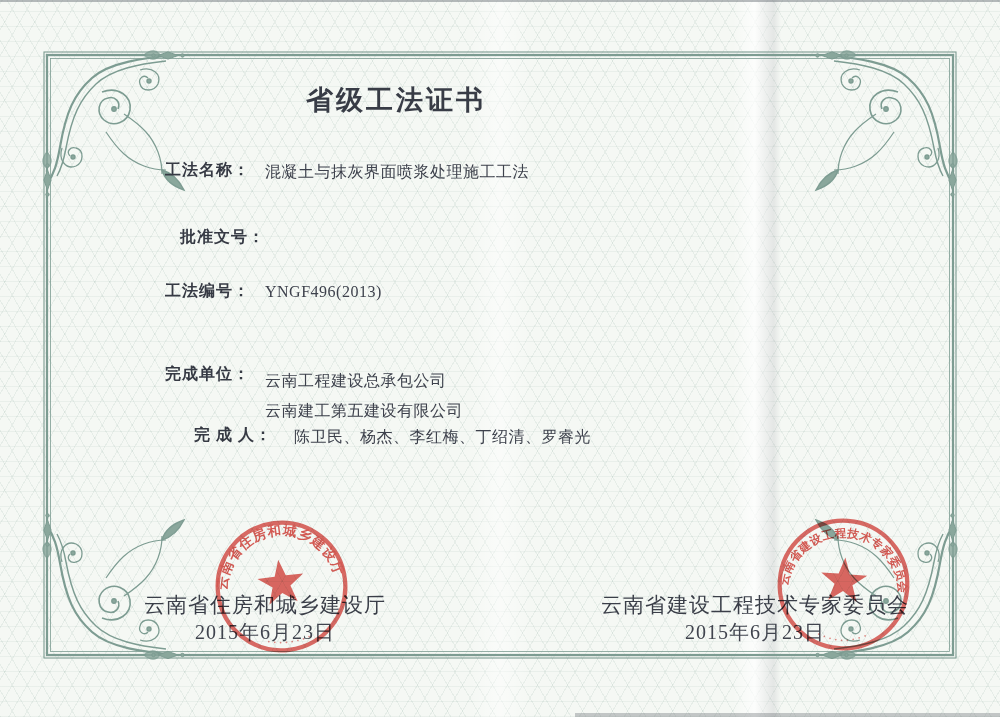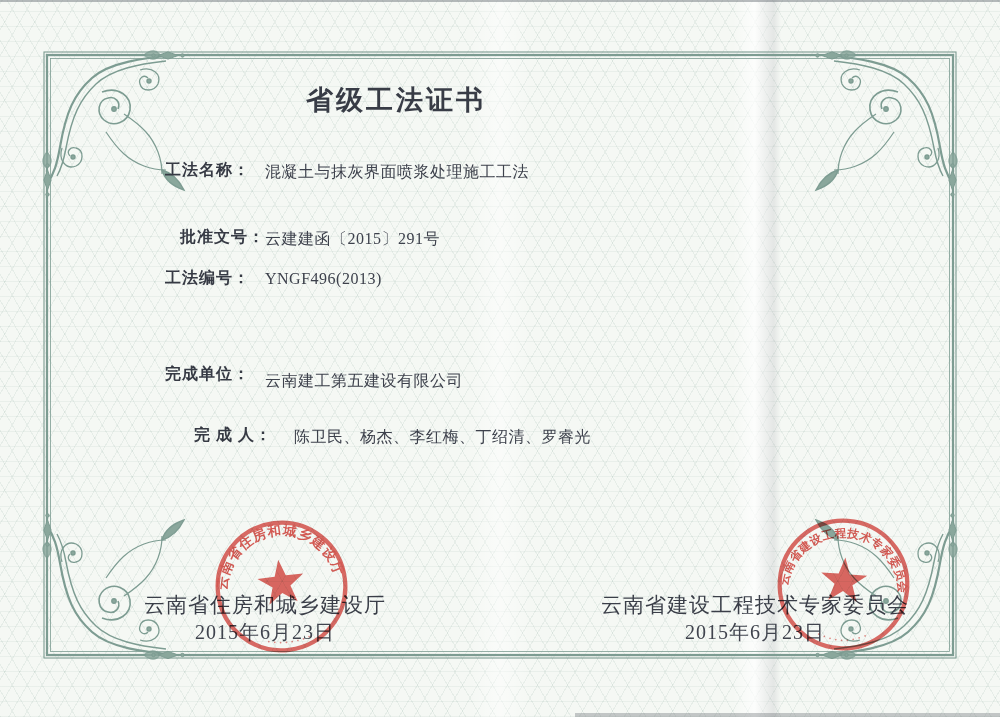--- a/index.html
+++ b/index.html
@@ -28,21 +28,21 @@
 
   .title {
     position:absolute; left:0; top:82px; width:792px; text-align:center;
     font-size:27px; font-weight:700; letter-spacing:3px; color:#383c46;
   }
 
   .row { position:absolute; left:165px; display:flex; align-items:flex-start; font-size:16px; }
   .row .lbl { font-weight:700; width:100px; letter-spacing:1px; white-space:nowrap; flex:none; color:#363a44; }
   .row .val { white-space:nowrap; letter-spacing:0.5px; padding-top:2px; }
   .row .val .vline { display:block; line-height:30px; }
-  .r1 { top:160px; } .r2 { top:227px;text-align:right; } .r3 { top:268px; } .r4 { top:364px; } .r5 { top:425px;margin-left:29px; }
+  .r1 { top:160px; } .r2 { top:227px;text-align:right; } .r3 { top:281px; } .r4 { top:364px; } .r5 { top:425px;margin-left:29px; }
 
   .sig { position:absolute; text-align:center; }
   .sig-left  { left:105px;  top:591px; width:320px; }
   .sig-right { left:585px; top:591px; width:340px; }
   .sig .org  { font-size:21px; letter-spacing:1px; color:#3a3e48; }
   .sig .date { font-size:20px; letter-spacing:1px; color:#40444e; }
 
   svg.seal { position:absolute; width:145px; height:145px; mix-blend-mode:multiply; opacity:0.88; }
   .seal-left  { left:209px; top:514px; transform:rotate(-7deg); }
   .seal-right { left:771px; top:512px; transform:rotate(4deg); }
@@ -101,31 +101,31 @@
 
   <div class="title">省级工法证书</div>
 
   <div class="row r1">
     <span class="lbl">工法名称：</span>
     <span class="val">混凝土与抹灰界面喷浆处理施工工法</span>
   </div>
 
   <div class="row r2">
     <span class="lbl">批准文号：</span>
-    <span class="val">云建建函〔2015〕291号</span>
   </div>
 
   <div class="row r3">
     <span class="lbl">工法编号：</span>
     <span class="val">YNGF496(2013)</span>
   </div>
 
   <div class="row r4">
     <span class="lbl">完成单位：</span>
     <span class="val">
+      <span class="vline">云南工程建设总承包公司</span>
       <span class="vline">云南建工第五建设有限公司</span>
     </span>
   </div>
 
   <div class="row r5">
     <span class="lbl">完 成 人：</span>
     <span class="val">陈卫民、杨杰、李红梅、丁绍清、罗睿光</span>
   </div>
 
   <div class="sig sig-left">

